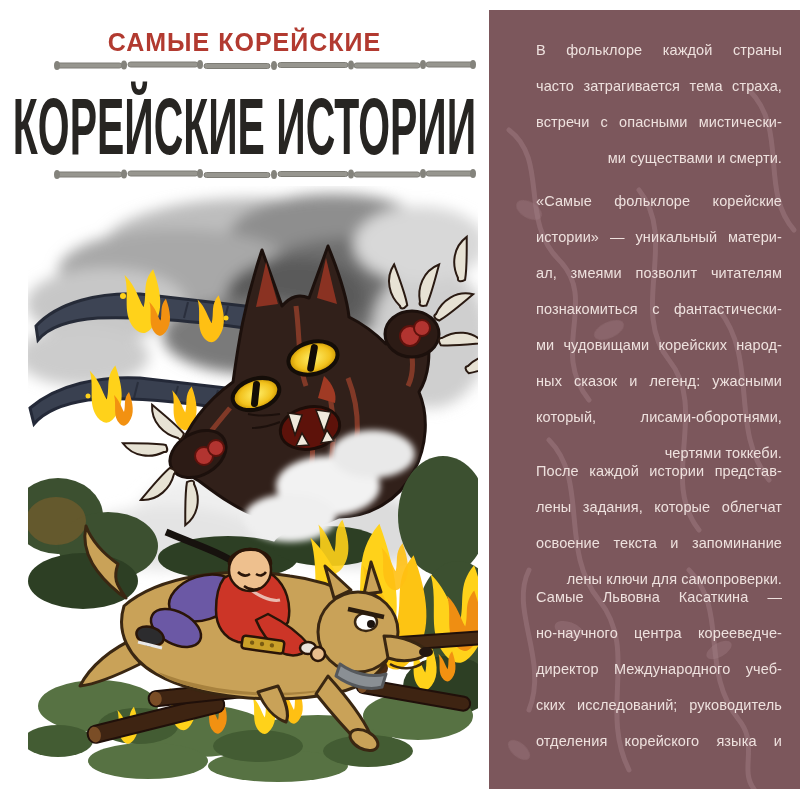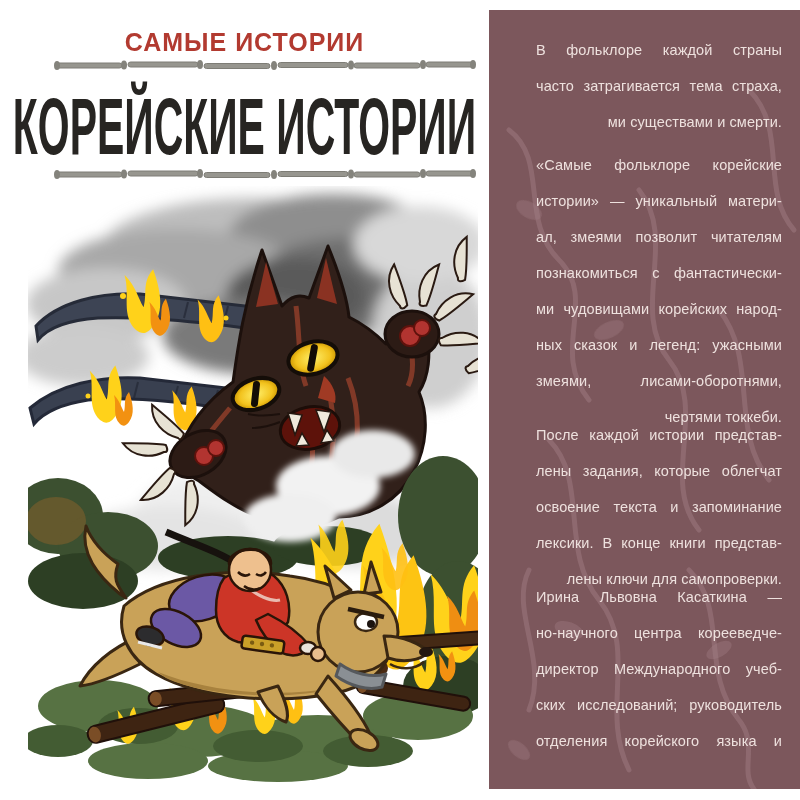--- a/index.html
+++ b/index.html
@@ -30,21 +30,21 @@
   .tline{text-align:justify;}
   .tline::after{content:"";display:inline-block;width:100%;height:0;}
   .tline-last{text-align:right;}
   .tline-last::after{content:none;}
 </style>
 </head>
 <body>
 
 <div class="page">
 
-  <div class="kicker">САМЫЕ ИСТОРИИ</div>
+  <div class="kicker">САМЫЕ КОРЕЙСКИЕ</div>
 
   <svg class="bamboo top" viewBox="0 0 422 18">
     <g fill="#97968f" stroke="#7e7d76" stroke-width="1">
       <rect x="2" y="6" width="66" height="5" rx="2.5"></rect>
       <rect x="74" y="5" width="70" height="5" rx="2.5"></rect>
       <rect x="150" y="6.5" width="66" height="5" rx="2.5"></rect>
       <rect x="224" y="5.5" width="70" height="5" rx="2.5"></rect>
       <rect x="300" y="6" width="66" height="5" rx="2.5"></rect>
       <rect x="372" y="5" width="48" height="5" rx="2.5"></rect>
     </g>
@@ -339,41 +339,41 @@
         <ellipse cx="80" cy="620" rx="15" ry="8" transform="rotate(20 80 620)"></ellipse>
         <ellipse cx="230" cy="640" rx="14" ry="7" transform="rotate(-30 230 640)"></ellipse>
         <ellipse cx="30" cy="740" rx="13" ry="7" transform="rotate(40 30 740)"></ellipse>
       </g>
     </svg>
 
     <div class="panel-text">
       <div class="para m-after-1">
           <div class="tline">В фольклоре каждой страны</div>
           <div class="tline">часто затрагивается тема страха,</div>
+          <div class="tline">встречи с опасными мистически-</div>
           <div class="tline tline-last">ми существами и смерти.</div>
         </div>
       <div class="para m-after-0">
           <div class="tline">«Самые фольклоре корейские</div>
           <div class="tline">истории» — уникальный матери-</div>
           <div class="tline">ал, змеями позволит читателям</div>
           <div class="tline">познакомиться с фантастически-</div>
           <div class="tline">ми чудовищами корейских народ-</div>
           <div class="tline">ных сказок и легенд: ужасными</div>
-          <div class="tline">змеями, лисами-оборотнями,</div>
+          <div class="tline">который, лисами-оборотнями,</div>
           <div class="tline tline-last">чертями токкеби.</div>
         </div>
       <div class="para m-after-2">
           <div class="tline">После каждой истории представ-</div>
           <div class="tline">лены задания, которые облегчат</div>
           <div class="tline">освоение текста и запоминание</div>
-          <div class="tline">лексики. В конце книги представ-</div>
           <div class="tline tline-last">лены ключи для самопроверки.</div>
         </div>
       <div class="para m-after-3">
-          <div class="tline">Ирина Львовна Касаткина —</div>
+          <div class="tline">Самые Львовна Касаткина —</div>
           <div class="tline">но-научного центра корееведче-</div>
           <div class="tline">директор Международного учеб-</div>
           <div class="tline">ских исследований; руководитель</div>
           <div class="tline">отделения корейского языка и</div>
         </div>
 
     </div>
   </div>
 
 </div>

